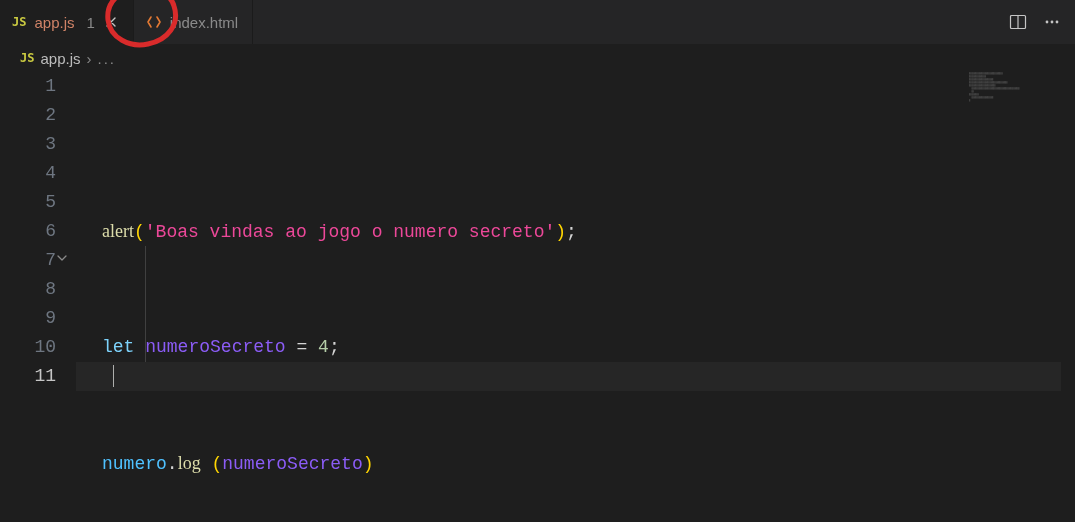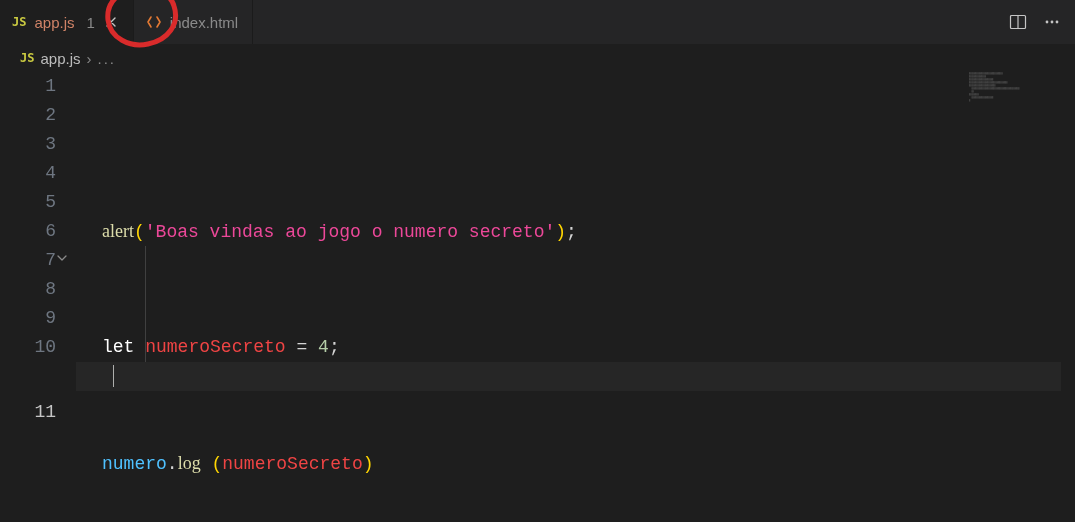--- a/index.html
+++ b/index.html
@@ -78,21 +78,21 @@
     position: relative;
   }
   .gutter {
     width: 76px;
     text-align: right;
     color: #6e7681;
     user-select: none;
     padding-right: 20px;
   }
   .gutter .ln { height: 29px; }
-  .gutter .ln.current { color: #c6c6c6; margin-top: 36px; }
+  .gutter .ln.current { color: #c6c6c6; }
   .fold-chev {
     position: absolute;
     left: 56px; top: calc(29px * 6 + 6px);
     color: #8a8a8a; font-size: 12px;
     transform: rotate(0deg);
   }
 
   .code { flex: 1; padding-left: 26px; white-space: pre; position: relative; }
   .code .row { height: 29px; }
 
@@ -113,22 +113,22 @@
   .indent-guide {
     position: absolute;
     left: calc(26px + 4ch);
     width: 1px;
     background: #404040;
   }
 
   
   .t-fn    { color: #dcdcaa; font-family: Liberation Serif, serif; }  
   .t-str   { color: #ec4899; }  
-  .t-kw    { color: #ffffff; }  
-  .t-var   { color: #ef4444; }  
+  .t-kw    { color: #7dd3fc; }  
+  .t-var   { color: #8b5cf6; }  
   .t-obj   { color: #4fc1ff; }  
   .t-num   { color: #b5cea8; }
   .t-op    { color: #d4d4d4; }
   .t-pun   { color: #d4d4d4; }
   .t-brace1{ color: #ffd602; }
 
   
   .minimap {
     position: absolute;
     top: 72px; right: 16px;

